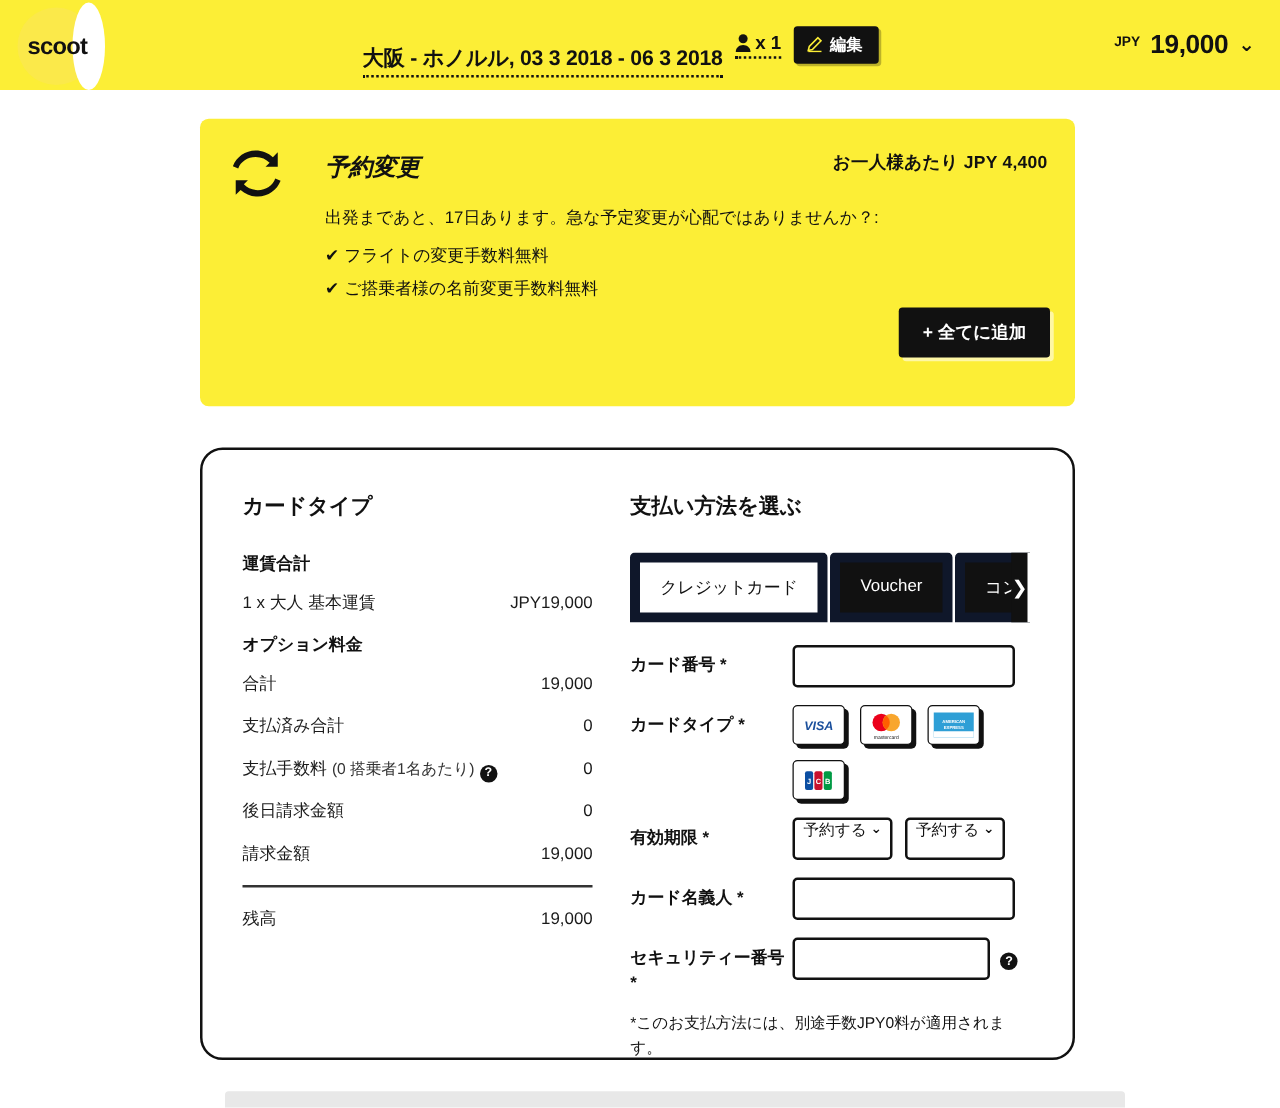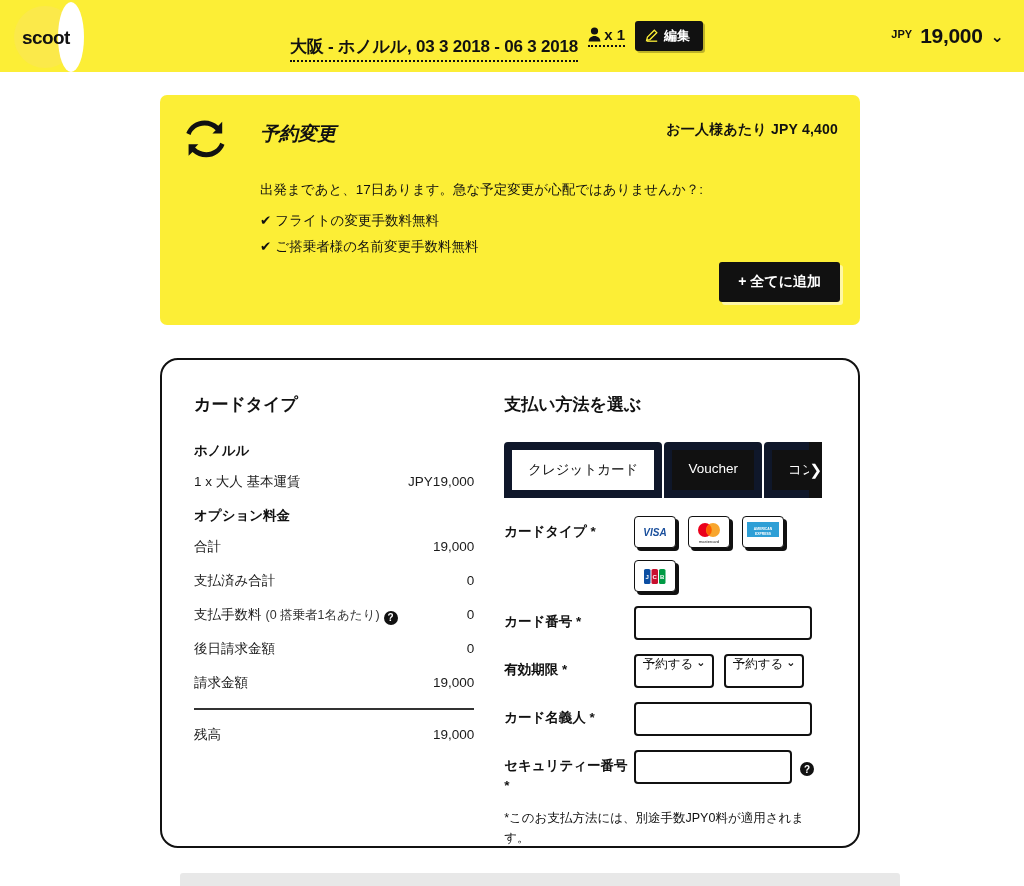--- a/index.html
+++ b/index.html
@@ -127,21 +127,21 @@
   }
   .promo-price {
     position: absolute;
     right: 0; top: 0;
     font-size: 14px;
     font-weight: 700;
     color: #111;
     letter-spacing: 0.2px;
   }
   .promo-lead {
-    margin-top: 33px;
+    margin-top: 17px;
     font-size: 13.5px;
     color: #111;
     line-height: 1.5;
   }
   .promo-list { list-style: none; margin-top: 11px; }
   .promo-list li {
     font-size: 13.5px;
     color: #111;
     line-height: 1.55;
     margin-bottom: 5px;
@@ -401,21 +401,21 @@
     </ul>
     <button class="promo-add">+ 全てに追加</button>
   </div>
 </div>
 
 <div class="card">
 
   <div class="col-left">
     <div class="sec-title">カードタイプ</div>
 
-    <div class="sub-head">ホノルル</div>
+    <div class="sub-head">運賃合計</div>
 
     <div class="row">
       <span class="lbl">
           <span>1 x 大人 基本運賃</span>
         </span>
       <span class="val">JPY19,000</span>
     </div>
 
     <div class="sub-head">オプション料金</div>
 
@@ -463,20 +463,27 @@
   </div>
 
   <div class="col-right">
     <div class="sec-title">支払い方法を選ぶ</div>
 
     <div class="tabs">
       <div class="tab active">クレジットカード</div>
       <div class="tab">Voucher</div>
       <div class="tab">コンビニ/A</div>
       <div class="tabs-arrow">❯</div>
+    </div>
+
+    <div class="frow">
+      <div class="flabel">カード番号 *</div>
+      <div class="fctl">
+        <input class="txtinput" type="text" value="" style="">
+      </div>
     </div>
 
     <div class="frow">
       <div class="flabel">カードタイプ *</div>
       <div class="fctl">
         <div class="cardicons">
           <div class="cicon">
             <svg width="38" height="28" viewBox="0 0 38 28" aria-hidden="true">
               <rect width="38" height="28" fill="#fff"></rect>
               <text x="19" y="18" font-family="Liberation Sans, sans-serif" font-size="10" font-weight="700" font-style="italic" fill="#1a4f9c" text-anchor="middle">VISA</text>
@@ -509,27 +516,20 @@
               <text x="11.2" y="17" font-family="Liberation Sans, sans-serif" font-size="6" font-weight="700" fill="#fff" text-anchor="middle">J</text>
               <text x="18.7" y="17" font-family="Liberation Sans, sans-serif" font-size="6" font-weight="700" fill="#fff" text-anchor="middle">C</text>
               <text x="26.2" y="17" font-family="Liberation Sans, sans-serif" font-size="6" font-weight="700" fill="#fff" text-anchor="middle">B</text>
             </svg>
           </div>
         </div>
       </div>
     </div>
 
     <div class="frow">
-      <div class="flabel">カード番号 *</div>
-      <div class="fctl">
-        <input class="txtinput" type="text" value="" style="">
-      </div>
-    </div>
-
-    <div class="frow">
       <div class="flabel">有効期限 *</div>
       <div class="fctl">
         <div class="sel">
           <span>予約する</span>
           <span class="cv">⌄</span>
         </div>
         <div class="sel">
           <span>予約する</span>
           <span class="cv">⌄</span>
         </div>

